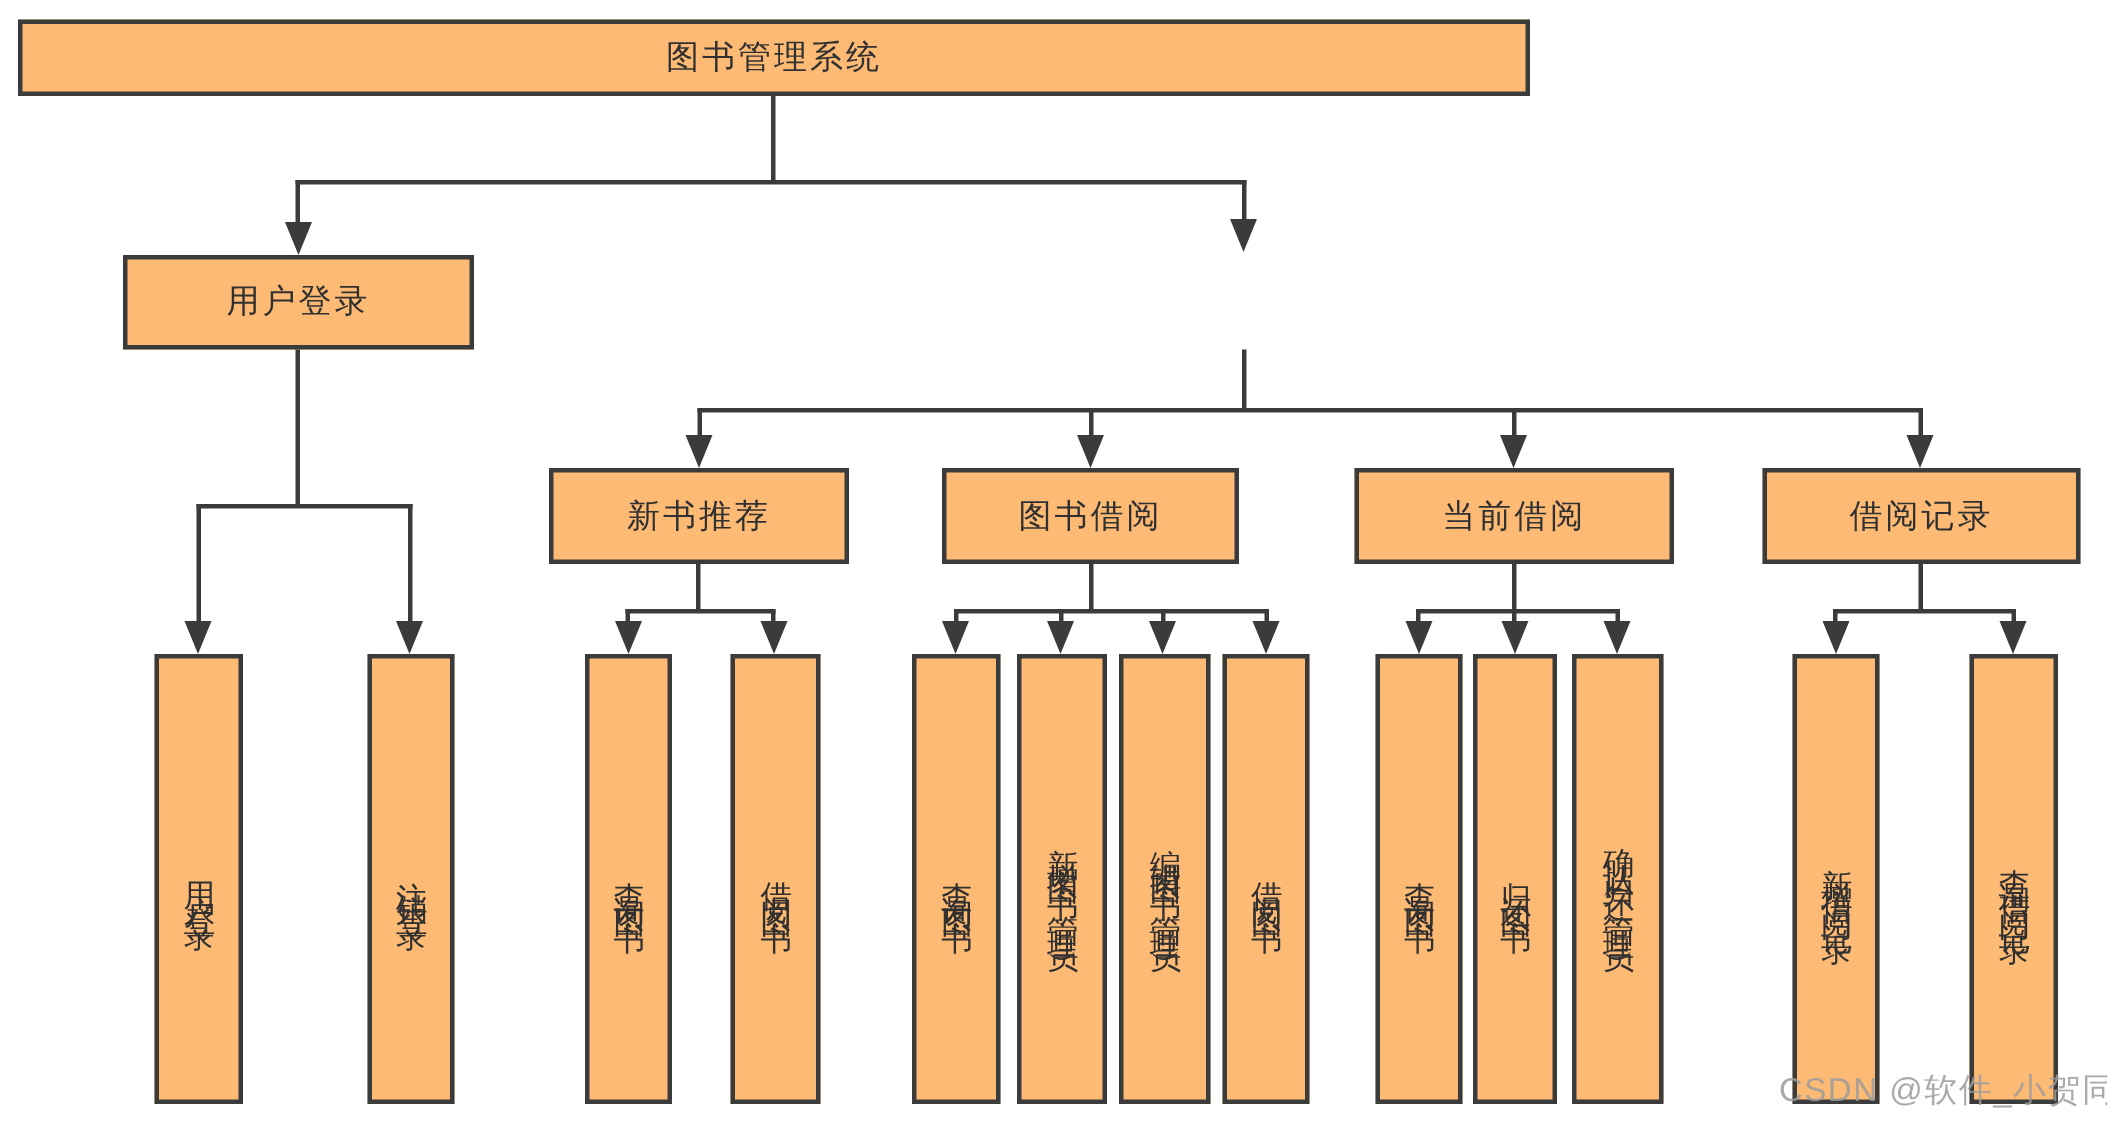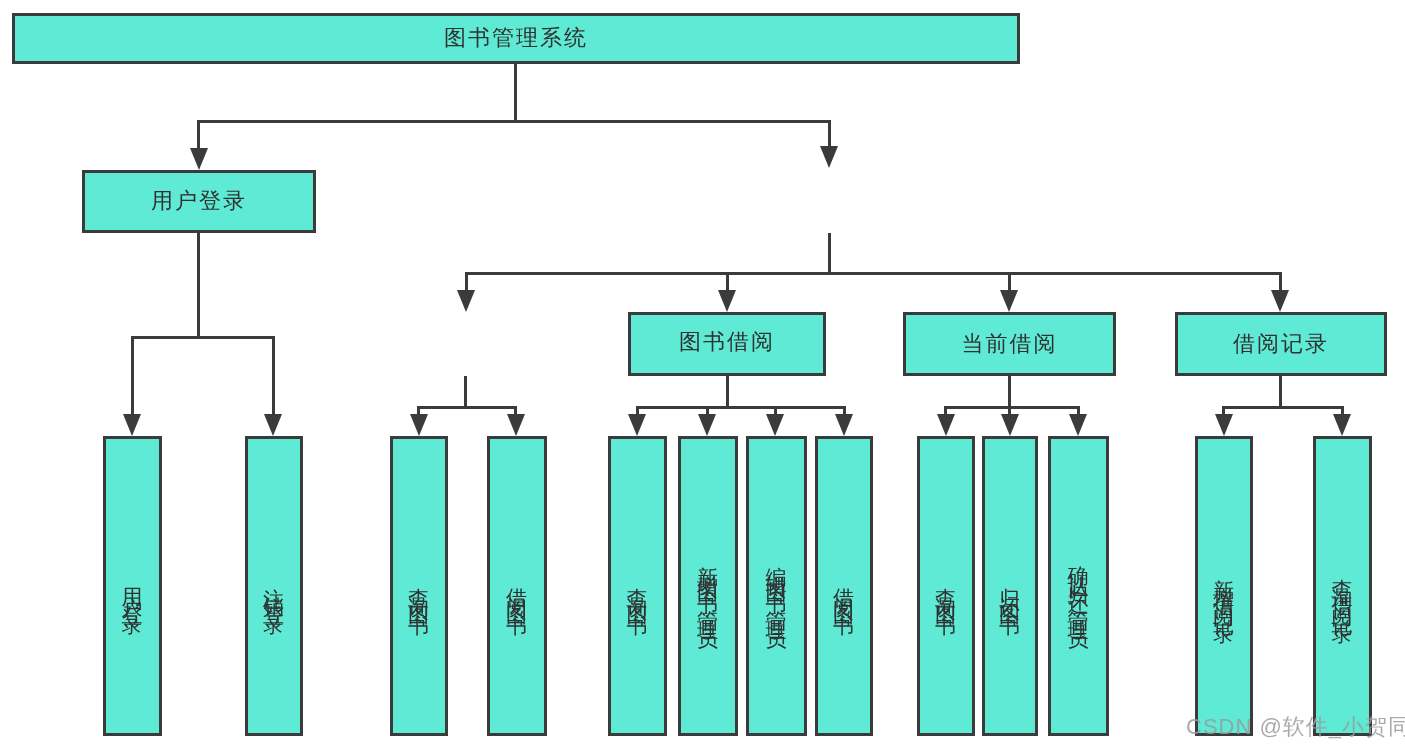--- a/index.html
+++ b/index.html
@@ -8,21 +8,21 @@
     width: 1405px;
     height: 747px;
     background: #ffffff;
     font-family: "Liberation Sans", "DejaVu Sans", sans-serif;
     overflow: hidden;
   }
   .box {
     position: absolute;
     box-sizing: border-box;
     border: 3px solid #3b3b3b;
-    background: #5eead4;
+    background: #fdba74;
     display: flex;
     align-items: center;
     justify-content: center;
     color: #303030;
     font-size: 22px;
     letter-spacing: 2px;
     text-align: center;
     line-height: 1.1;
   }
   .leaf {
@@ -86,21 +86,22 @@
   <div class="line" style="left:465px; top:272px; width:817px; height:3px;"></div>
   <div class="line" style="left:465px; top:272px; width:3px; height:20px;"></div>
   <div class="arrow" style="left:457px; top:290px;"></div>
   <div class="line" style="left:726px; top:272px; width:3px; height:20px;"></div>
   <div class="arrow" style="left:718px; top:290px;"></div>
   <div class="line" style="left:1008px; top:272px; width:3px; height:20px;"></div>
   <div class="arrow" style="left:1000px; top:290px;"></div>
   <div class="line" style="left:1279px; top:272px; width:3px; height:20px;"></div>
   <div class="arrow" style="left:1271px; top:290px;"></div>
 
-  <div class="box" style="left:628px; top:312px; width:198px; height:64px;font-family:Liberation Mono, monospace;">图书借阅</div>
+  <div class="box" style="left:366px; top:312px; width:200px; height:64px;">新书推荐</div>
+  <div class="box" style="left:628px; top:312px; width:198px; height:64px;">图书借阅</div>
   <div class="box" style="left:1175px; top:312px; width:212px; height:64px;">借阅记录</div>
   <div class="box" style="left:903px; top:312px; width:213px; height:64px;">当前借阅</div>
 
   <div class="line" style="left:464px; top:376px; width:3px; height:30px;"></div>
   <div class="line" style="left:417px; top:406px; width:100px; height:3px;"></div>
   <div class="line" style="left:417px; top:406px; width:3px; height:10px;"></div>
   <div class="arrow" style="left:410px; top:414px;"></div>
   <div class="line" style="left:514px; top:406px; width:3px; height:10px;"></div>
   <div class="arrow" style="left:507px; top:414px;"></div>
 

